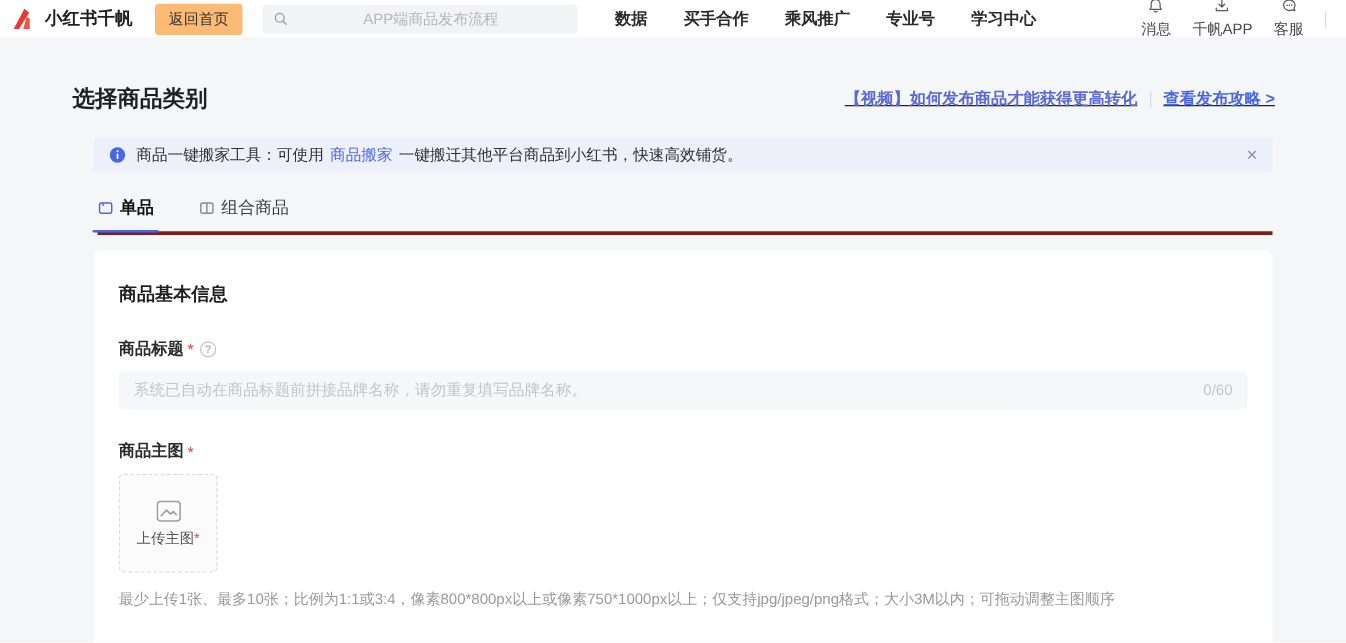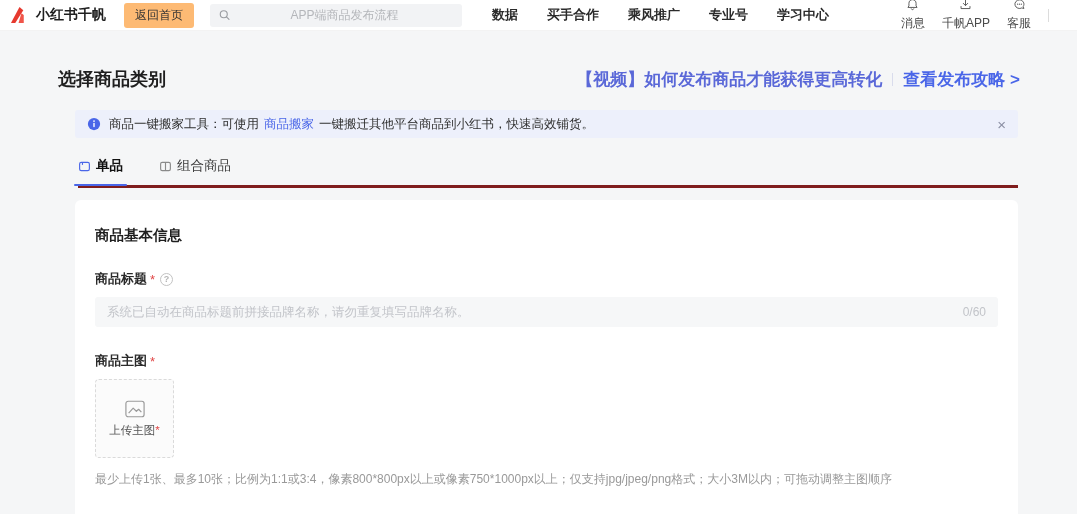--- a/index.html
+++ b/index.html
@@ -4,21 +4,21 @@
 <style>
   * { box-sizing: border-box; margin: 0; padding: 0; }
   html,body { width:1077px; height:514px; overflow:hidden; }
   body {
     font-family: "Liberation Sans", "DejaVu Sans", sans-serif;
     background:#f5f6f7; color:#222; font-size:13px;
   }
   
   .topbar {
     height:31px; background:#fff; display:flex; align-items:center;
-    padding:0 28px 0 10px; border-bottom:1px solid #f3f3f3;
+    padding:0 16px 0 10px; border-bottom:1px solid #f3f3f3;
   }
   .logo { width:19px; height:19px; flex:0 0 auto; }
   .brand { font-size:14px; font-weight:700; color:#1f1f1f; margin-left:7px; white-space:nowrap; }
   .back-btn {
     margin-left:18px; background:#fdba74; color:#333; font-size:12px;
     padding:4px 11px; border-radius:3px; border:none; cursor:pointer; white-space:nowrap;
   }
   .search {
     margin-left:16px; width:252px; height:23px; background:#f2f3f5; border-radius:3px;
     display:flex; align-items:center; padding:0 9px; gap:6px;
@@ -32,21 +32,21 @@
   .nav span { font-size:13px; font-weight:600; color:#2b2b2b; cursor:pointer; white-space:nowrap; }
   .tb-right { margin-left:auto; display:flex; align-items:center; gap:17px; }
   .tb-action { display:flex; align-items:center; gap:4px; color:#4a4a4a; font-size:12px; cursor:pointer; white-space:nowrap;flex-direction:column; }
   .tb-action svg { display:block; }
   .tb-divider { width:1px; height:13px; background:#dcdcdc; }
   
   .title-row {
     margin:36px 57px 0 58px; display:flex; align-items:center; justify-content:space-between;gap:12px;
   }
   .page-title { font-size:18px; font-weight:700; color:#1f1f1f; }
-  .title-links { display:flex; align-items:center; gap:10px; font-size:17px; }
+  .title-links { display:flex; align-items:center; gap:10px; font-size:13px;text-decoration:underline; }
   .title-links a { text-decoration:none; cursor:pointer; font-weight:600; }
   .v-sep { width:1px; height:13px; background:#d9dcec; }
   
   .banner {
     margin:19px 59px 0 75px; height:28px; background:#edf0fb; border-radius:3px;
     display:flex; align-items:center; padding:0 12px; font-size:12.5px; color:#2f2f2f;
   }
   .banner .txt { white-space:nowrap; }
   .banner a { text-decoration:none; margin:0 5px; cursor:pointer; }
   .banner .close { margin-left:auto; color:#8b8fa3; font-size:15px; cursor:pointer; line-height:1; }

